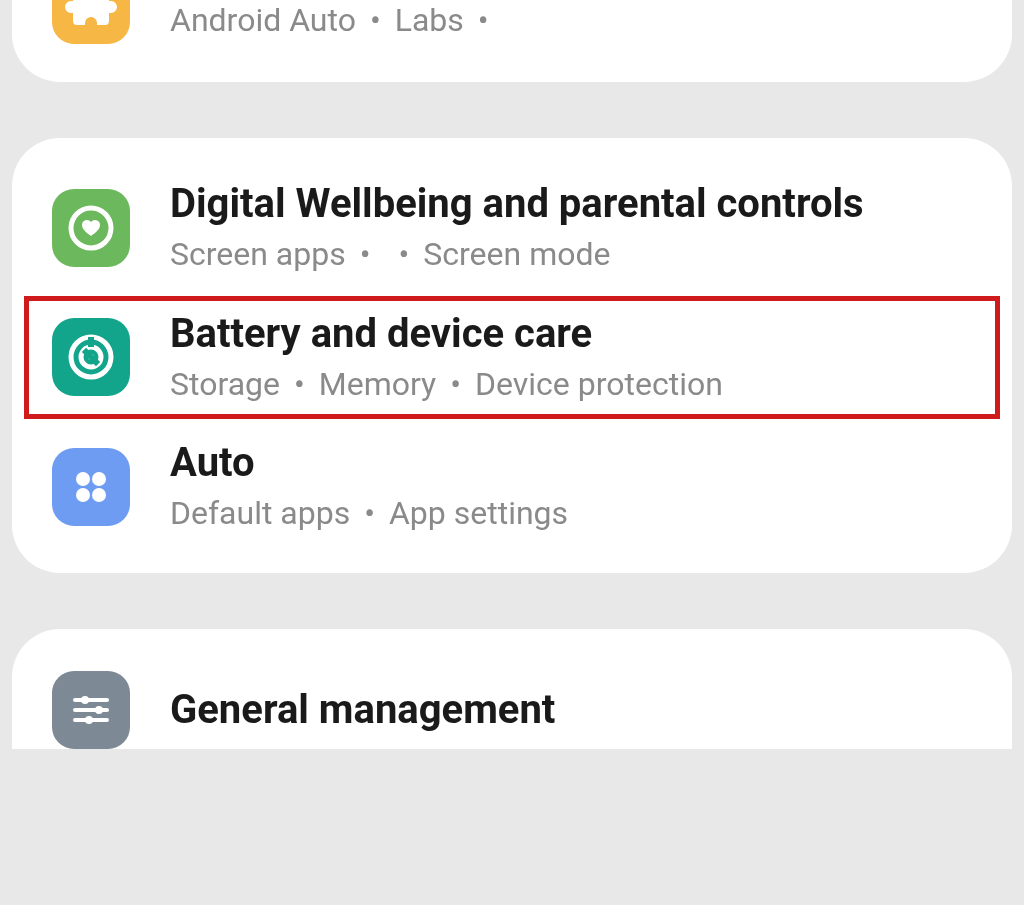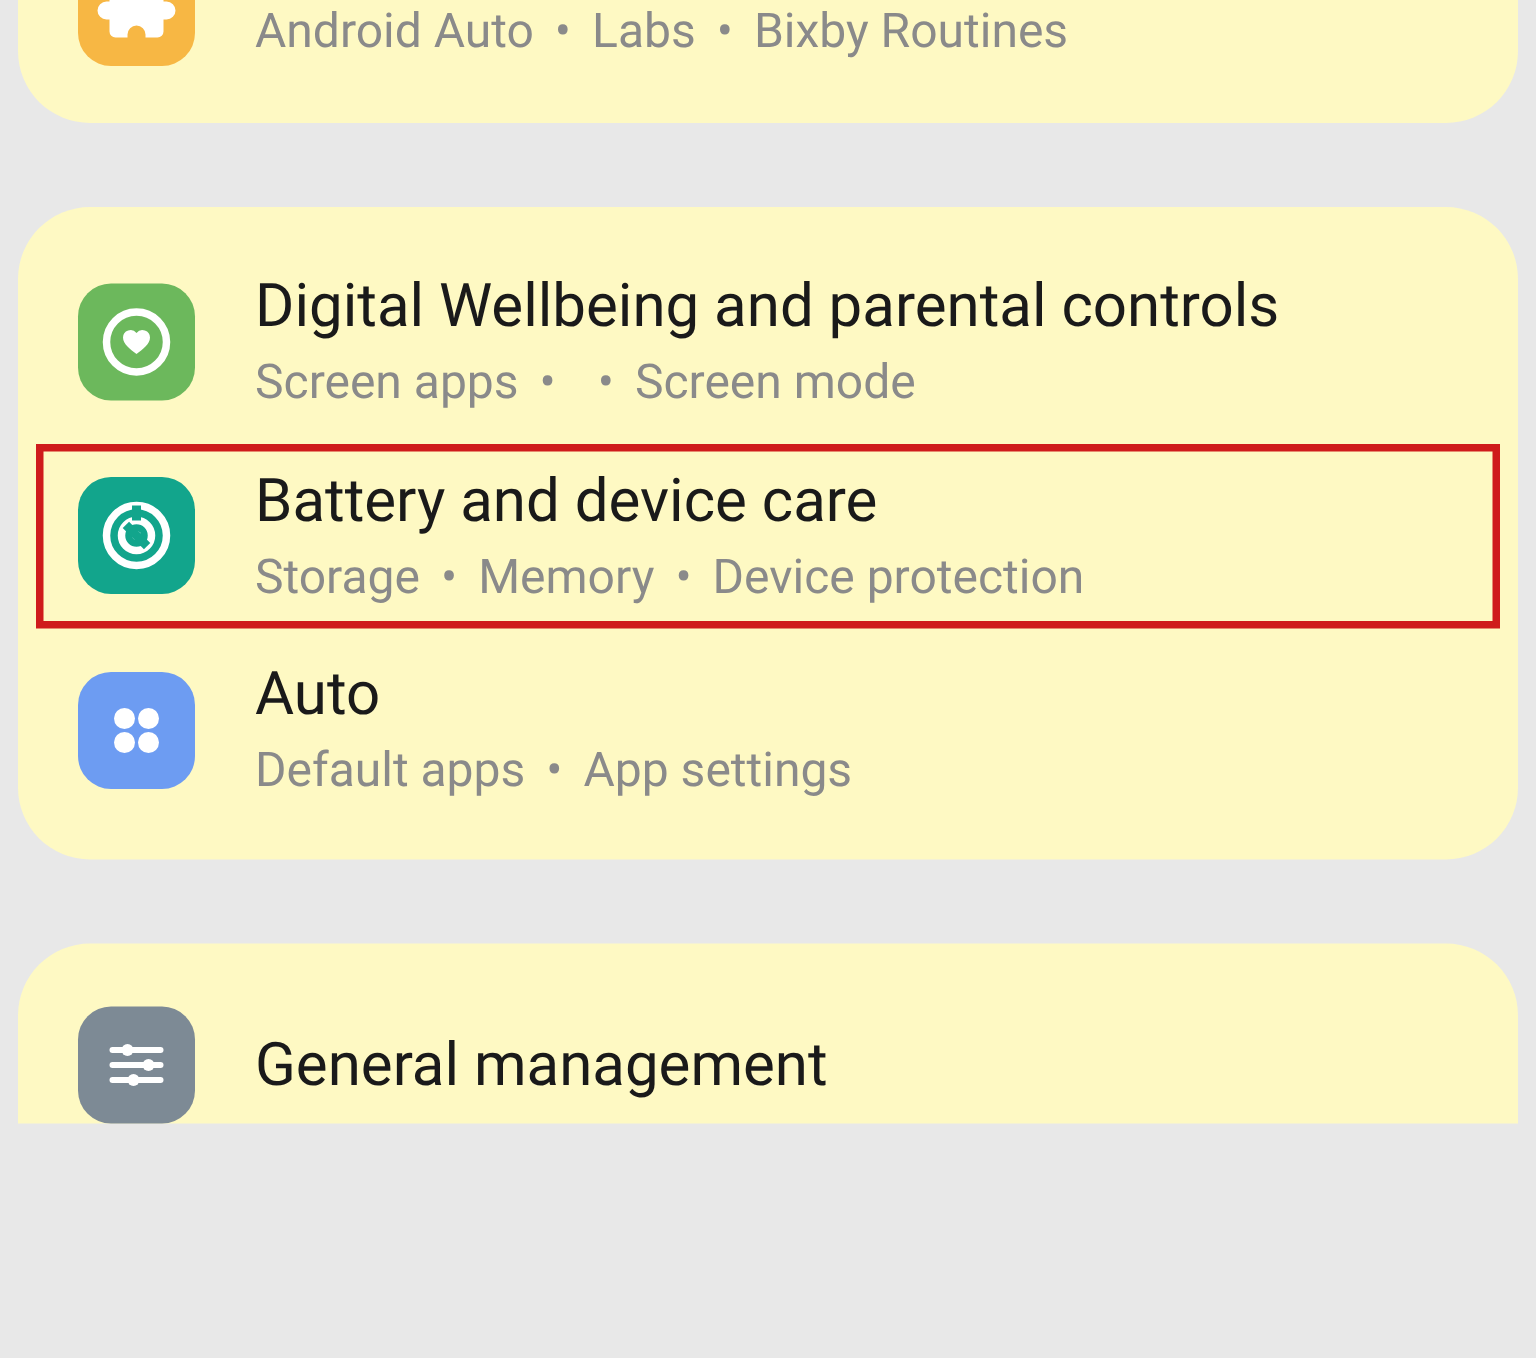--- a/index.html
+++ b/index.html
@@ -3,21 +3,21 @@
 <meta charset="utf-8">
 <style>
   * { box-sizing: border-box; margin: 0; padding: 0; }
   html, body { width: 1024px; height: 905px; }
   body {
     background: #e8e8e8;
     font-family: -apple-system, BlinkMacSystemFont, "Segoe UI", Roboto, sans-serif;
     overflow: hidden;
   }
   .card {
-    background: #fef9c3;
+    background: #ffffff;
     border-radius: 48px;
     margin: 0 12px;
     padding: 0;
   }
   .card-top {
     border-top-left-radius: 0;
     border-top-right-radius: 0;
     border-bottom-left-radius: 48px;
     border-bottom-right-radius: 48px;
     padding-bottom: 24px;
@@ -70,21 +70,21 @@
   .text-col {
     display: flex;
     flex-direction: column;
     gap: 6px;
     min-width: 0;
   }
   .title {
     font-size: 40px;
     color: #1a1a1a;
     line-height: 1.2;
-    font-weight: 400;
+    font-weight: 700;
   }
   .subtitle {
     font-size: 32px;
     color: #8a8a8a;
     line-height: 1.3;
     display: flex;
     flex-wrap: wrap;
     align-items: center;
     gap: 0;
   }
@@ -118,21 +118,20 @@
       <svg viewBox="0 0 48 48">
         <path fill="#ffffff" d="M18 6a6 6 0 0 1 12 0v2h8a4 4 0 0 1 4 4v8h2a6 6 0 1 1 0 12h-2v8a4 4 0 0 1-4 4h-8v-2a6 6 0 1 0-12 0v2h-8a4 4 0 0 1-4-4v-8H4a6 6 0 1 1 0-12h2v-8a4 4 0 0 1 4-4h8V6z"></path>
       </svg>
     </div>
     <div class="text-col">
       <div class="subtitle">
         <span>Android Auto</span>
           <span class="dot">•</span>
         <span>Labs</span>
           <span class="dot">•</span>
-        <span>Bixby Routines</span>
       </div>
     </div>
   </div>
 </div>
 
 <div class="card card-middle">
 
   <div class="row">
     <div class="icon-wrap bg-green">
       <svg viewBox="0 0 48 48">

